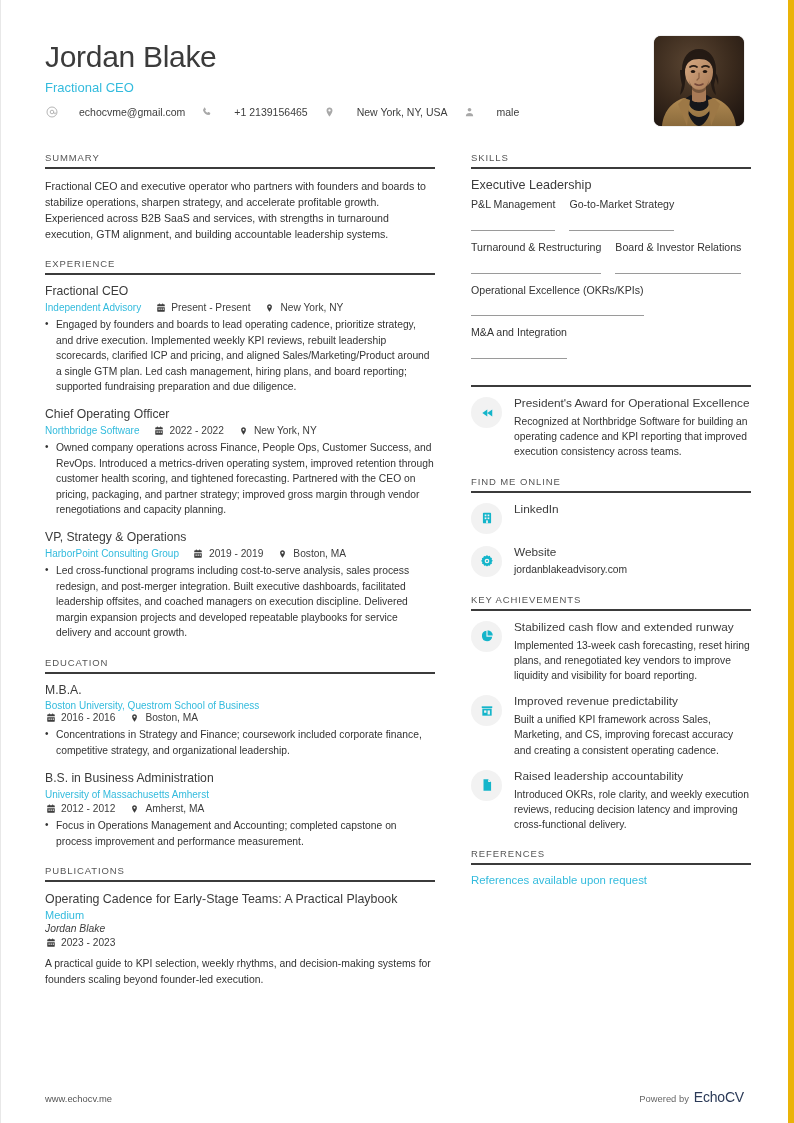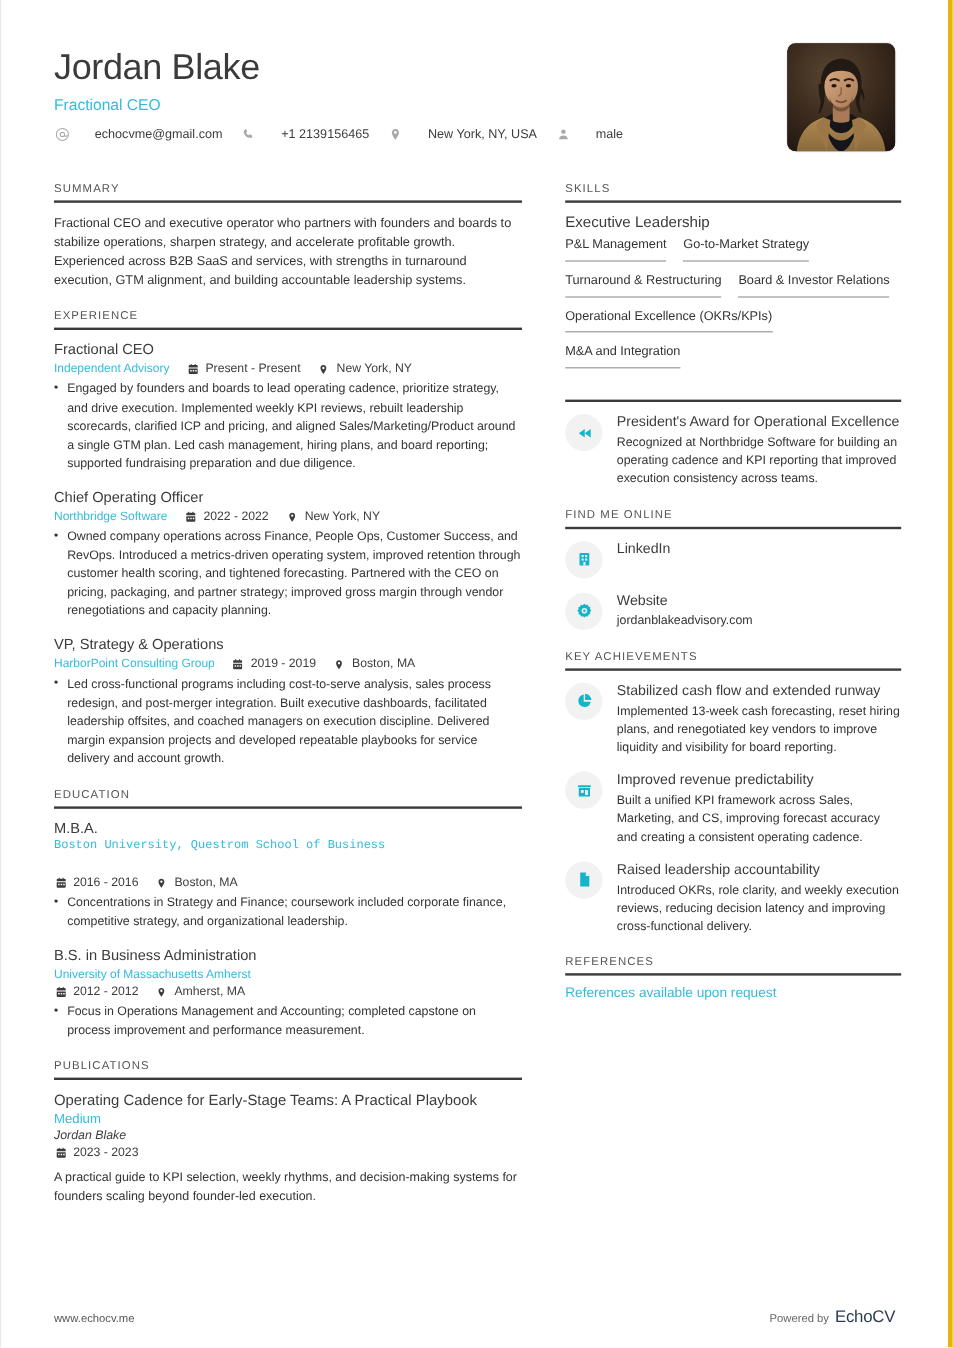--- a/index.html
+++ b/index.html
@@ -11,21 +11,21 @@
     font-family: "Liberation Sans", sans-serif;
     -webkit-font-smoothing: antialiased;
   }
 
   .page {
     position: relative;
     width: 794px;
     height: 1123px;
     background: #ffffff;
     border-left: 1px solid #e8e8e8;
-    border-right: 4px solid #eab308;
+    border-right: 6px solid #eab308;
     padding: 36px 44px 0 44px;
     overflow: hidden;
   }
 
   
   .header {
     display: flex;
     justify-content: space-between;
     align-items: flex-start;
     margin-bottom: 26px;
@@ -178,21 +178,21 @@
   }
   .skill-tags {
     display: flex;
     flex-wrap: wrap;
     gap: 0px 14px;
   }
   .skill-tag {
     font-size: 10.6px;
     color: #333333;
     border-bottom: 1px solid #9a9a9a;
-    padding-bottom: 5px;
+    padding-bottom: 18px;
     margin-bottom: 10px;
     line-height: 1.3;
     white-space: nowrap;
   }
 
   
   .ilist-item {
     display: flex;
     align-items: flex-start;
     margin-bottom: 11px;
@@ -487,21 +487,21 @@
           </ul>
         </div>
       </div>
 
       <div class="sec">
         <div class="sec-title">EDUCATION</div>
         <div class="sec-rule"></div>
 
         <div class="entry">
           <div class="entry-title">M.B.A.</div>
-          <div class="entry-org" style="margin-bottom:19px;font-family:Liberation Mono, monospace;">Boston University, Questrom School of Business</div>
+          <div class="entry-org" style="margin-bottom:1px;">Boston University, Questrom School of Business</div>
           <div class="entry-meta">
             <div class="meta-chip">
               <span class="ci">
                 <svg width="10" height="10" viewBox="0 0 24 24" fill="currentColor">
                   <path d="M7 1v2H5a2 2 0 0 0-2 2v3h18V5a2 2 0 0 0-2-2h-2V1h-2v2H9V1zM3 10v9a2 2 0 0 0 2 2h14a2 2 0 0 0 2-2v-9zm3 3h3v3H6zm5 0h3v3h-3zm5 0h3v3h-3z"></path>
                 </svg>
               </span>
               <span>2016  -  2016</span>
             </div>
             <div class="meta-chip">

